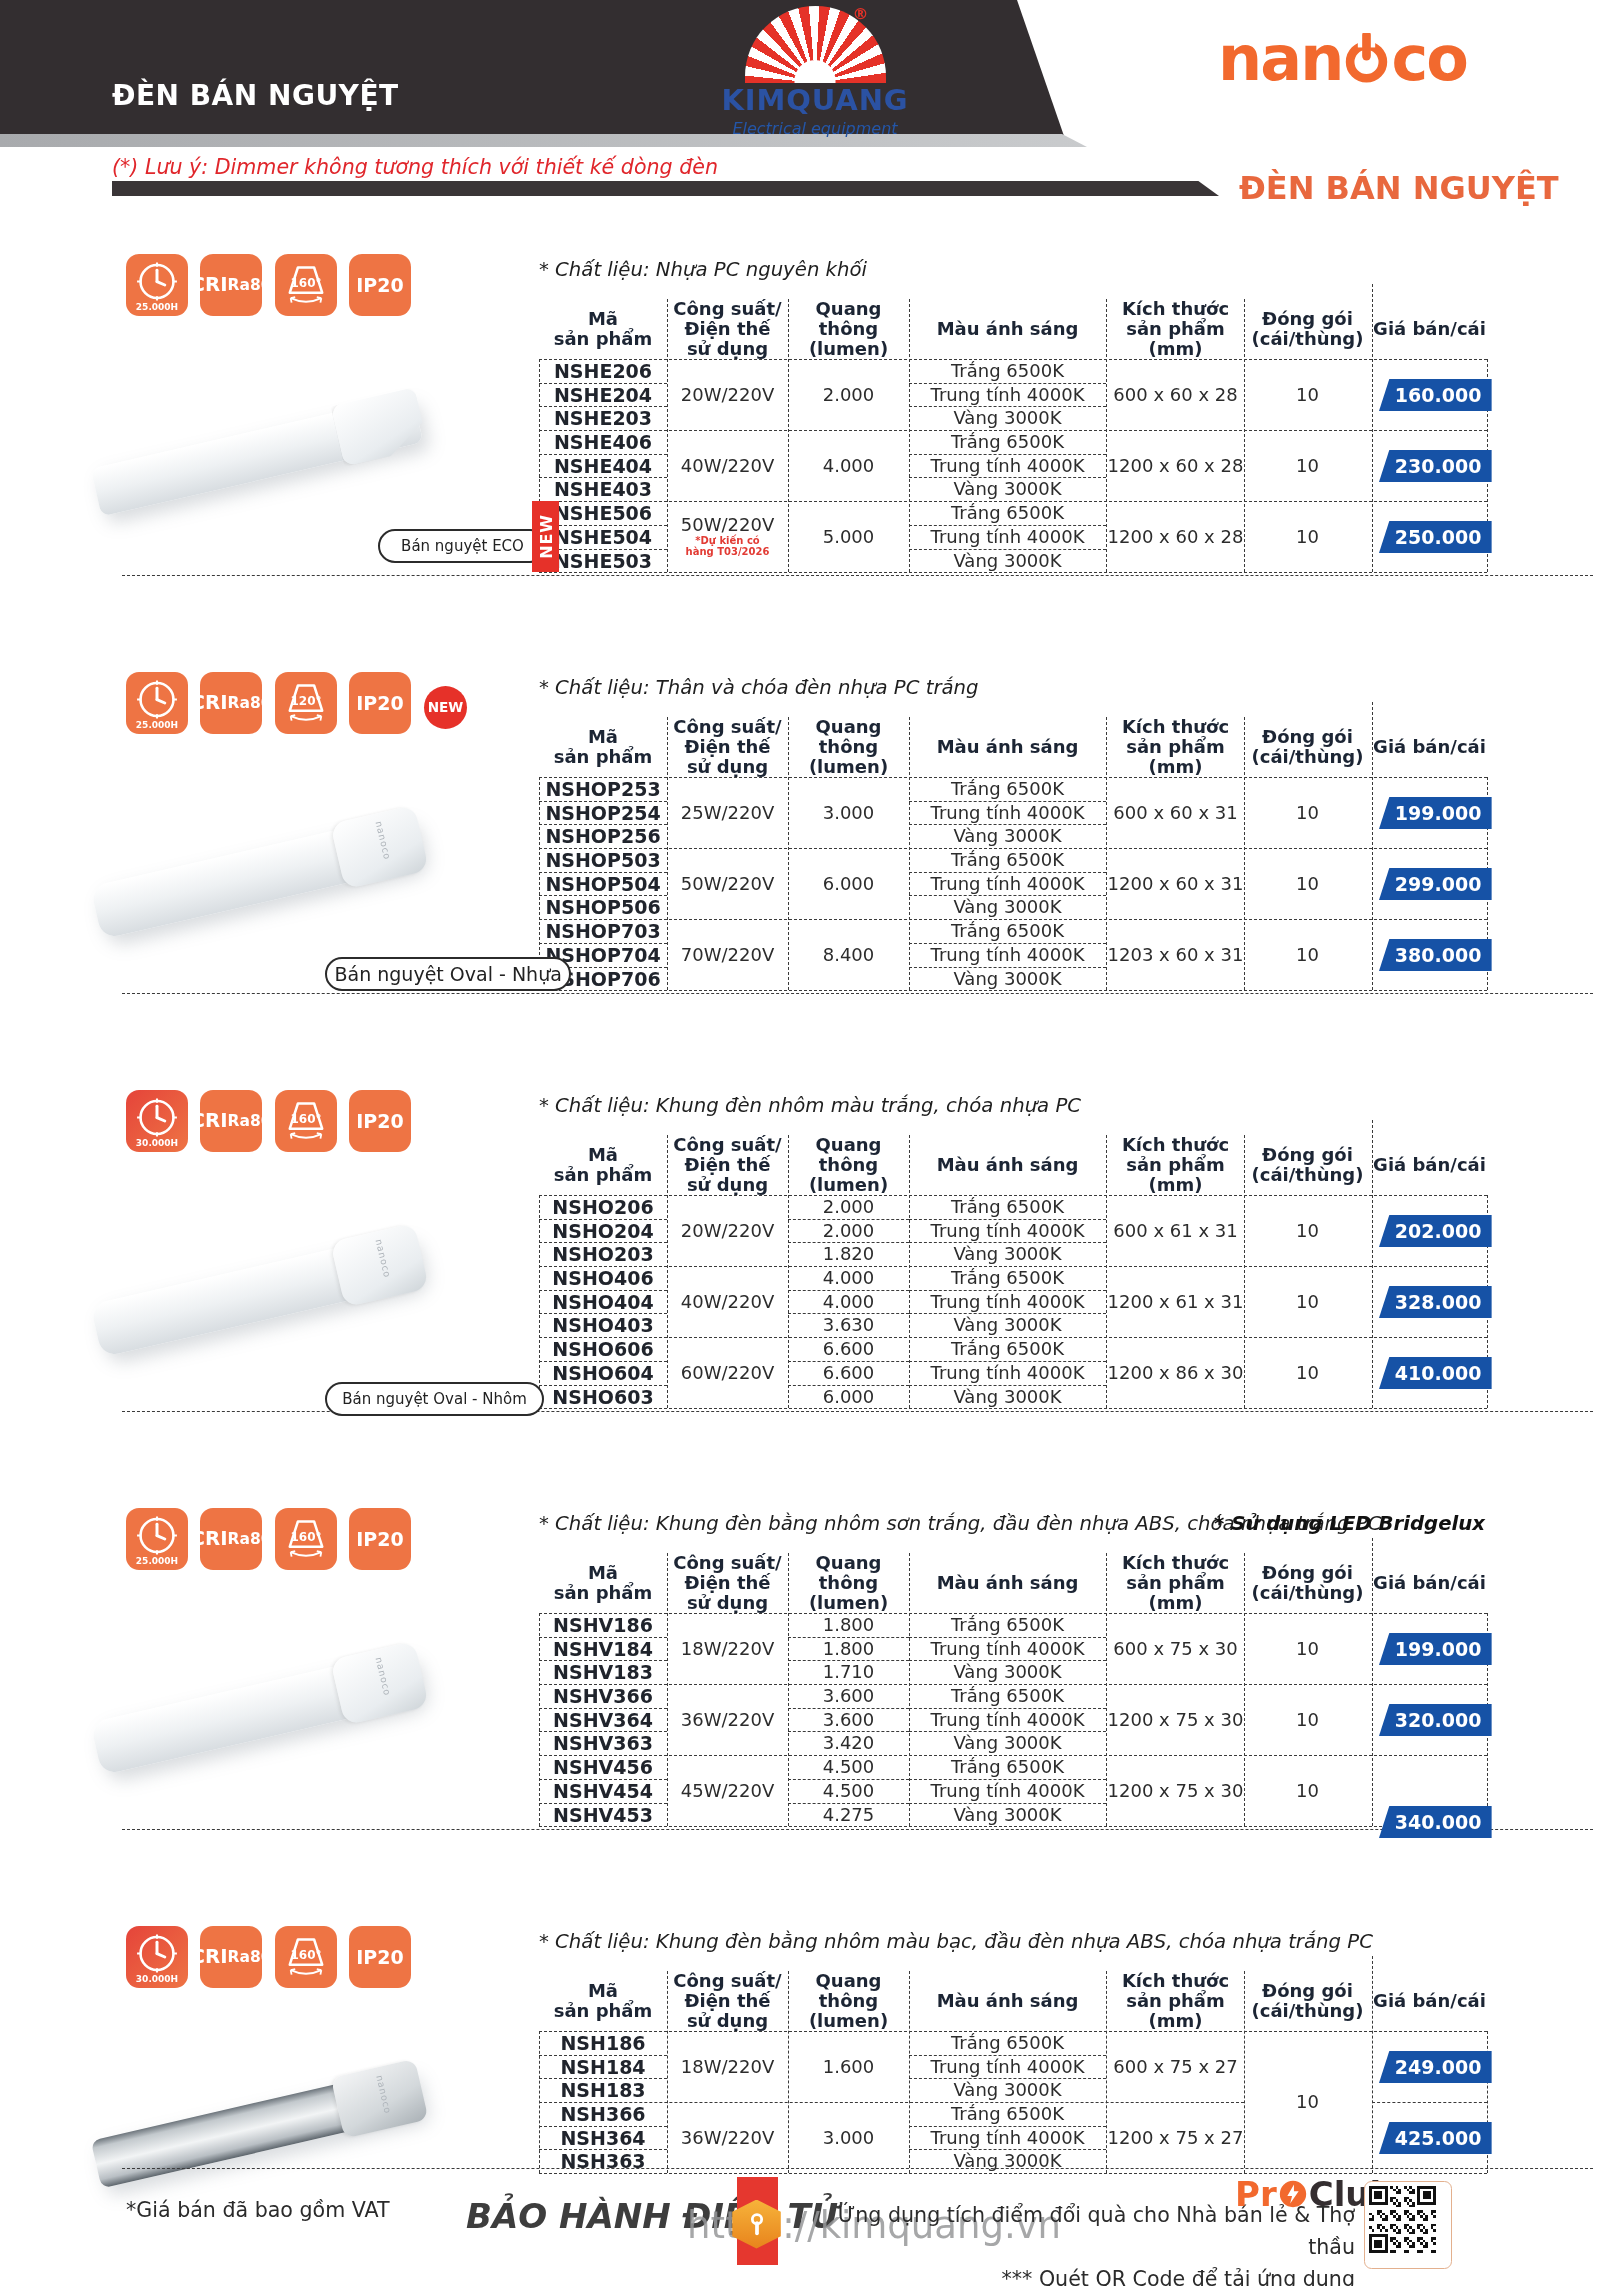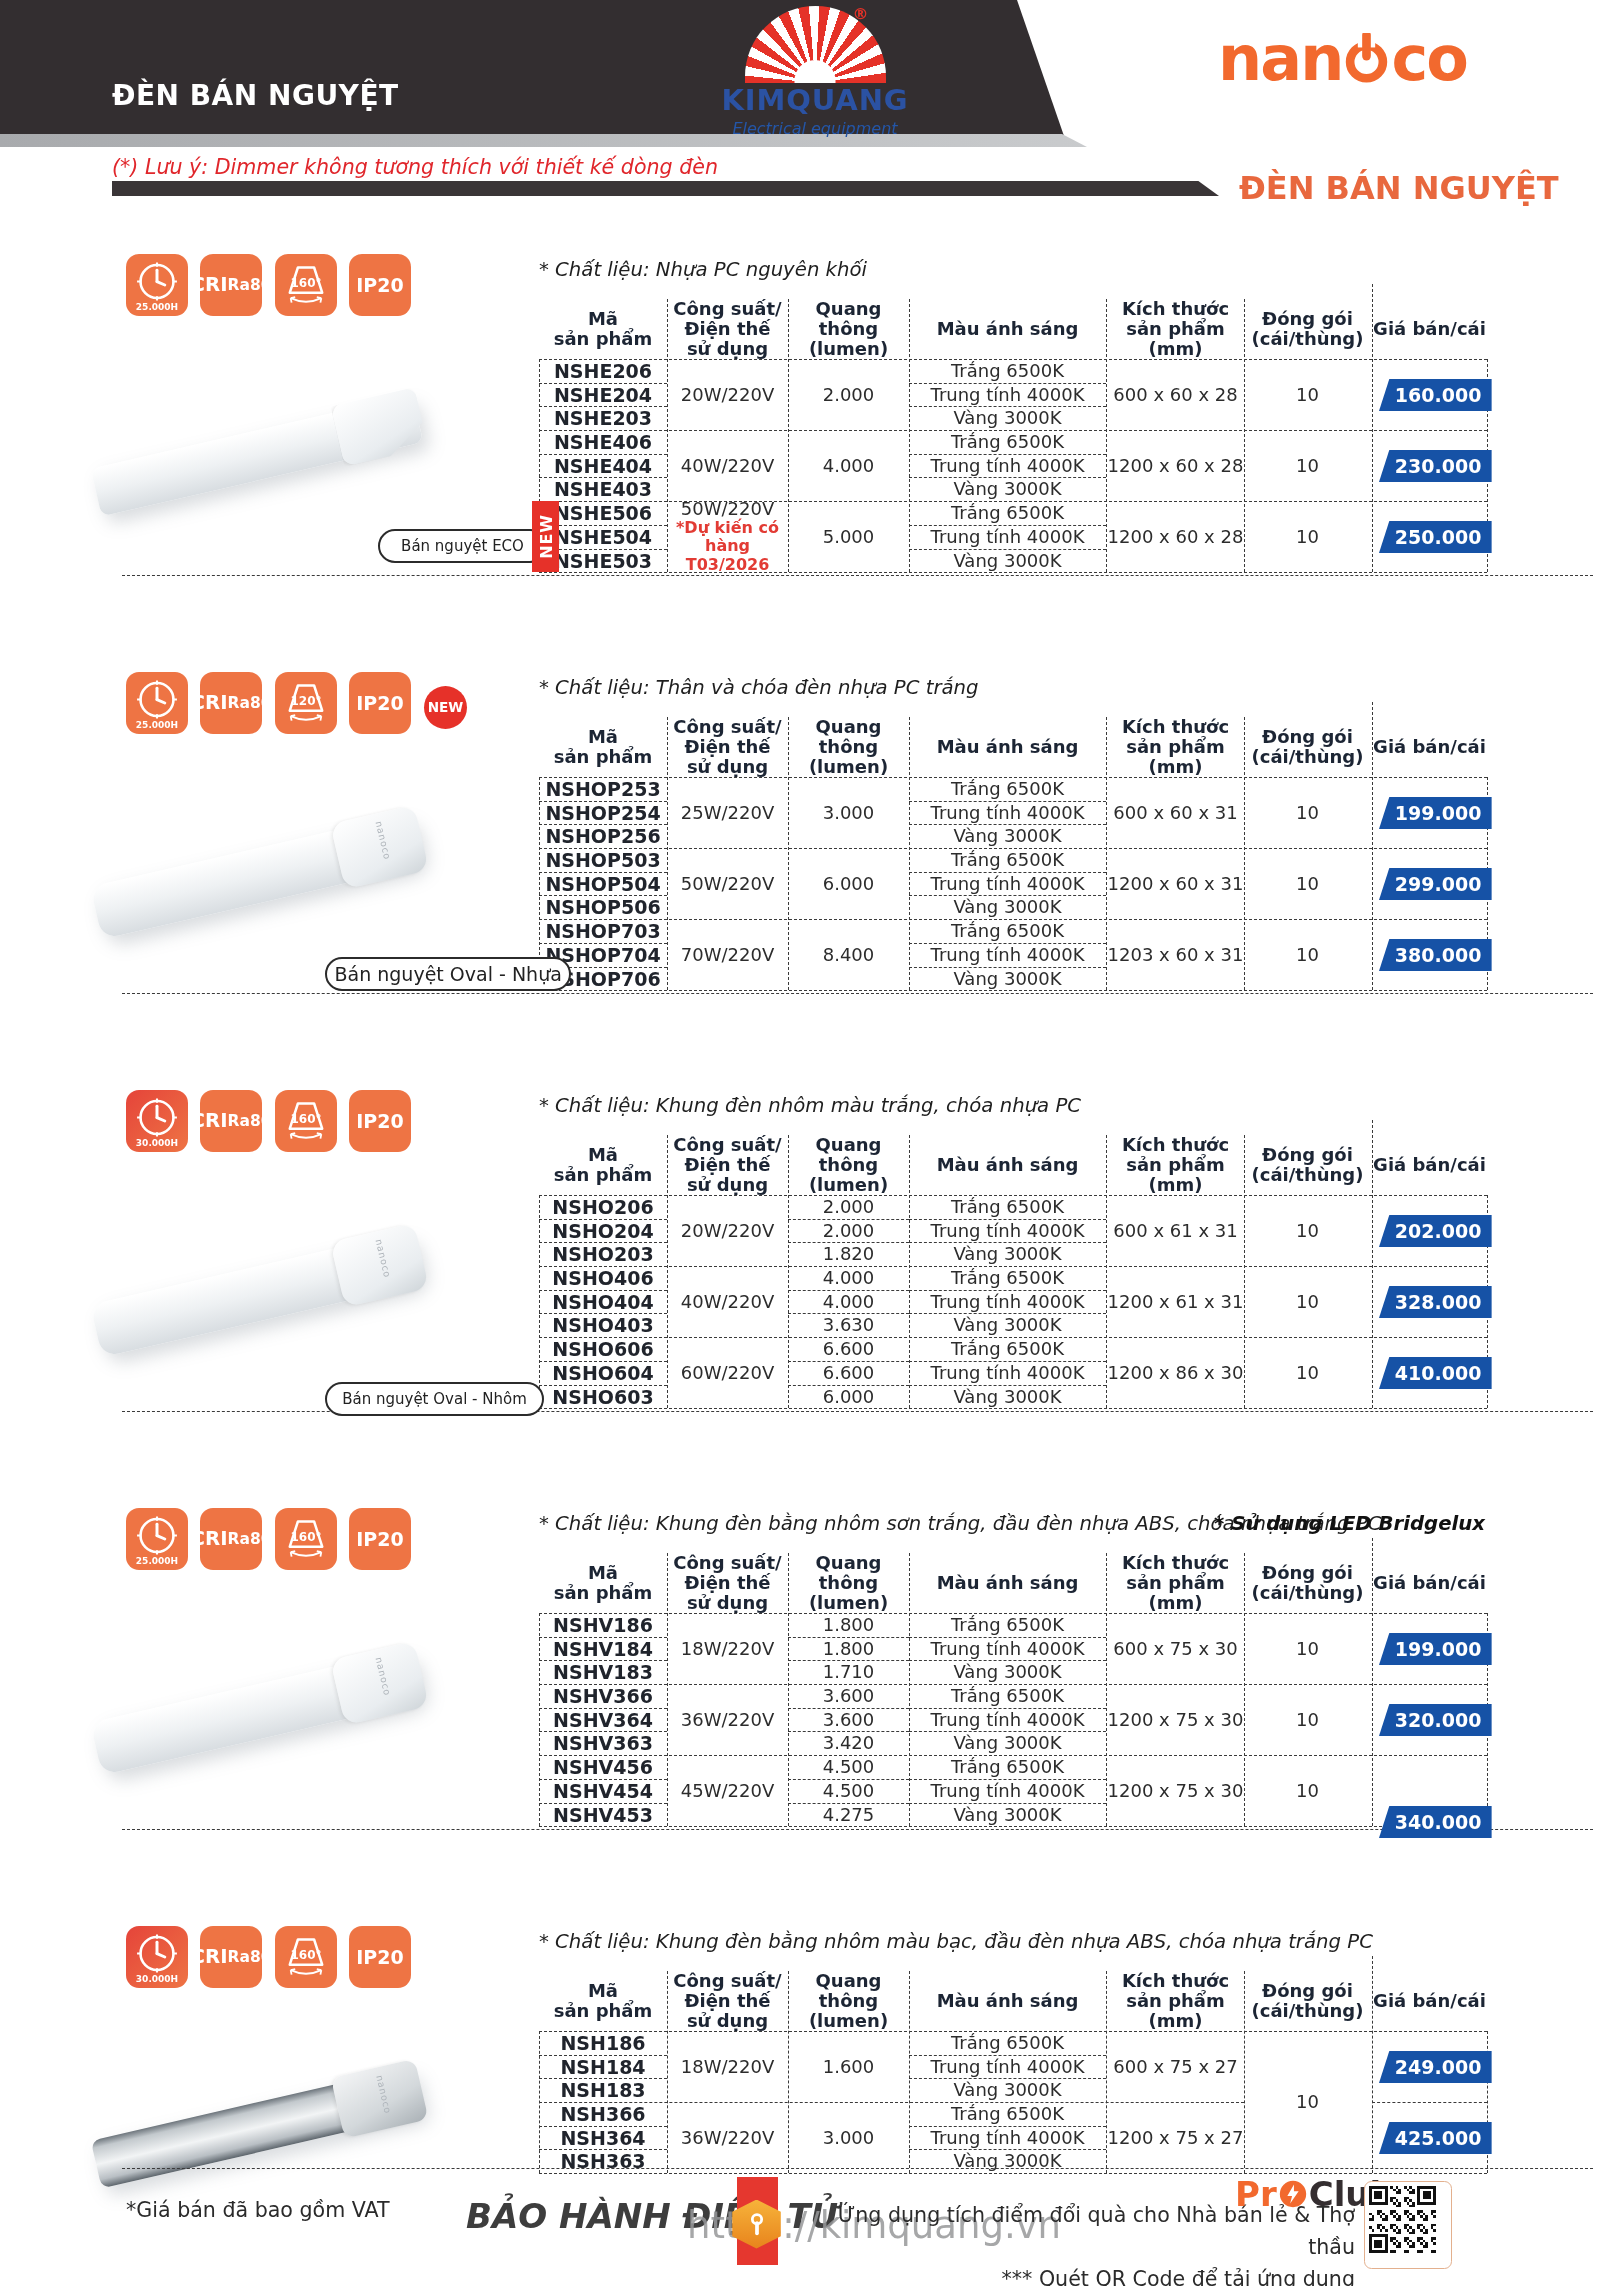--- a/index.html
+++ b/index.html
@@ -60,21 +60,21 @@
   .lamp-silver .lamp-cap{background:linear-gradient(160deg,#f4f5f6,#d3d8db 60%,#aab1b6);}
   .lamp-brand{position:absolute;right:32px;top:7.5px;writing-mode:vertical-rl;font-size:9.4px;color:#aeb4ba;letter-spacing:0.9px;}
 
   
   .tbl{position:absolute;left:539px;width:948px;}
   .cell{position:absolute;display:flex;align-items:center;justify-content:center;text-align:center;
         color:#2c2c2c;font-size:18px;line-height:1.1;}
   .cell.hdr{font-weight:700;color:#1c2534;font-size:18px;white-space:pre-line;}
   .cell.code{font-weight:700;color:#20242c;font-size:19px;}
   .cell.col{flex-direction:column;}
-  .pnote{font-size:16px;color:#e23b34;font-weight:600;white-space:pre-line;margin-top:0;line-height:1.15;}
+  .pnote{font-size:10px;color:#e23b34;font-weight:600;white-space:pre-line;margin-top:0;line-height:1.15;}
   .bl{position:absolute;}
   .price{position:absolute;background:#1652a6;color:#fff;font-weight:700;font-size:19px;
          display:flex;align-items:center;justify-content:center;
          clip-path:polygon(10.3px 0,100% 0,100% 100%,0 100%);padding-left:5.6px;z-index:3;}
   .side-new{position:absolute;background:#e63129;color:#fff;display:flex;align-items:center;justify-content:center;z-index:5;}
   .side-new span{transform:rotate(-90deg);font-weight:800;font-size:16px;letter-spacing:0.9px;}
 
   
   .f-vat{position:absolute;left:126px;top:2198px;font-size:20.6px;color:#2a2a2a;}
   .f-watermark{position:absolute;left:687px;top:2204px;font-size:37px;color:#97989a;opacity:.85;z-index:1;}

